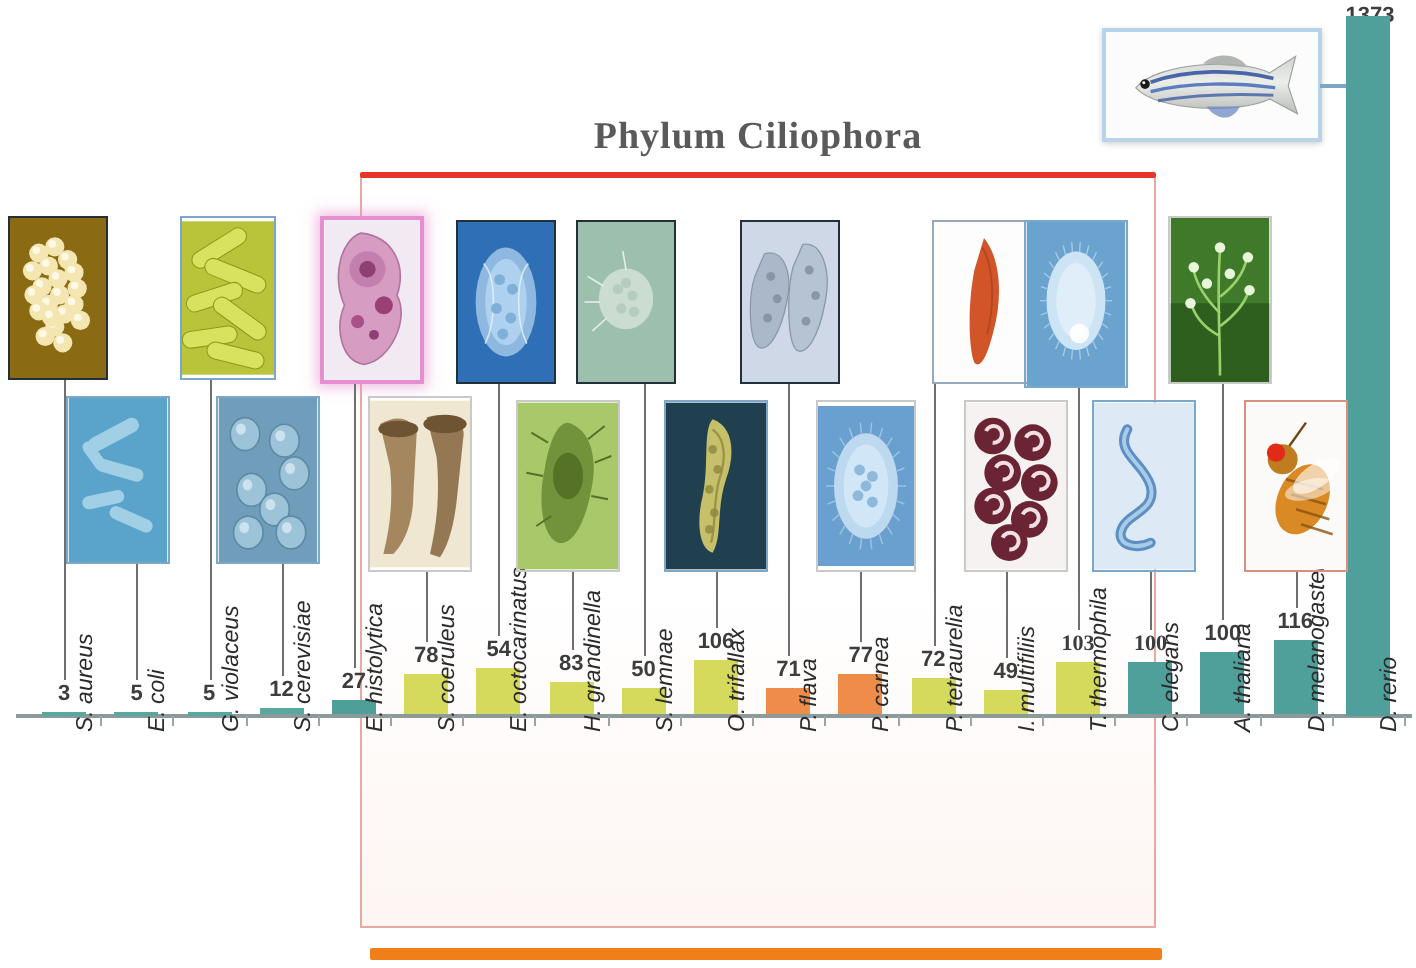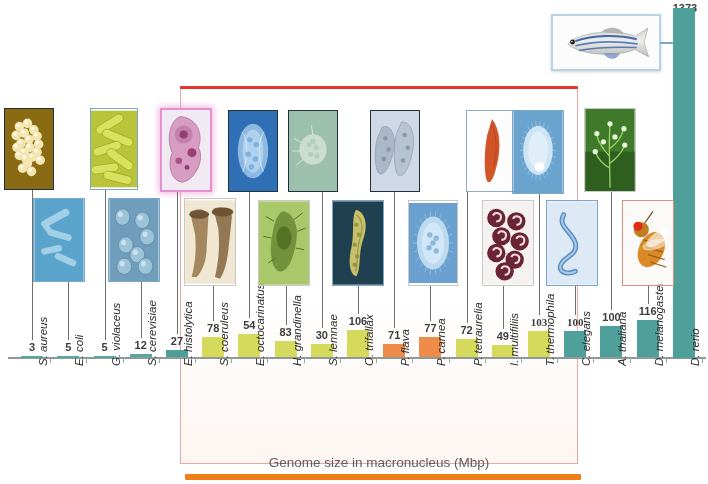--- a/index.html
+++ b/index.html
@@ -94,20 +94,21 @@
     font-size:11px;font-weight:bold;color:#3d3d3d;
   }
 </style>
 </head>
 <body>
 
 <div id="figure">
 
   <div class="phylum-box"></div>
   <div class="phylum-rule"></div>
+  <div class="phylum-title">Phylum  Ciliophora</div>
 
   <div class="fish-box">
     <svg viewBox="0 0 110 57" width="106" height="53">
       <defs>
         <linearGradient id="fishBody" x1="0" y1="0" x2="0" y2="1">
           <stop offset="0%" stop-color="#cfd3d0"></stop>
           <stop offset="45%" stop-color="#eceeea"></stop>
           <stop offset="100%" stop-color="#b9bdb8"></stop>
         </linearGradient>
       </defs>
@@ -154,21 +155,21 @@
       <div class="tick" style="left: 231.263px;"></div>
       <div style="position: absolute; left: 238.368px; top: 334.182px; width: 22px; height: 23.318px; background: rgb(213, 217, 92);"></div>
       <div class="bar-value" style="left: 226.368px; top: 319.182px;">54</div>
       <div class="bar-label" style="left: 254.368px; top: 366px;">E. octocarinatus</div>
       <div class="tick" style="left: 267.474px;"></div>
       <div style="position: absolute; left: 274.579px; top: 340.994px; width: 22px; height: 16.506px; background: rgb(213, 217, 92);"></div>
       <div class="bar-value" style="left: 262.579px; top: 325.994px;">83</div>
       <div class="bar-label" style="left: 290.579px; top: 366px;">H. grandinella</div>
       <div class="tick" style="left: 303.684px;"></div>
       <div style="position: absolute; left: 310.789px; top: 344.4px; width: 22px; height: 13.1px; background: rgb(213, 217, 92);"></div>
-      <div class="bar-value" style="left: 298.789px; top: 329.4px;">30</div>
+      <div class="bar-value" style="left: 298.789px; top: 329.4px;">50</div>
       <div class="bar-label" style="left: 326.789px; top: 366px;">S. lemnae</div>
       <div class="tick" style="left: 339.895px;"></div>
       <div style="position: absolute; left: 347px; top: 329.728px; width: 22px; height: 27.772px; background: rgb(213, 217, 92);"></div>
       <div class="bar-value" style="left: 335px; top: 314.728px; text-align: center;">106</div>
       <div class="bar-label" style="left: 363px; top: 366px;">O. trifallax</div>
       <div class="tick" style="left: 376.105px;"></div>
       <div style="position: absolute; left: 383.211px; top: 343.614px; width: 22px; height: 13.886px; background: rgb(240, 140, 74);"></div>
       <div class="bar-value" style="left: 371.211px; top: 328.614px;">71</div>
       <div class="bar-label" style="left: 399.211px; top: 366px;">P. flava</div>
       <div class="tick" style="left: 412.316px;"></div>
@@ -555,16 +556,15 @@
         <circle cx="22" cy="34" r="9" fill="#c07c20"></circle>
         <circle cx="18" cy="30" r="5.5" fill="#e02b16"></circle>
         <ellipse cx="42" cy="44" rx="16" ry="7" fill="#ffffff" opacity=".62" transform="rotate(-34 42 44)"></ellipse>
         <ellipse cx="38" cy="52" rx="15" ry="6" fill="#ffffff" opacity=".5" transform="rotate(-14 38 52)"></ellipse>
         <path d="M26 26 L36 12" stroke="#6d4410" stroke-width="1.4" fill="none"></path>
         </svg>
       </div>
       <div class="leader" style="left: 647.684px; top: 286px; height: 17.772px;"></div>
     </div>
 
-  <div class="caption">Genome size in macronucleus  (Mbp)</div>
   <div class="caption-bar"></div>
 
 </div>
 
 </body></html>

